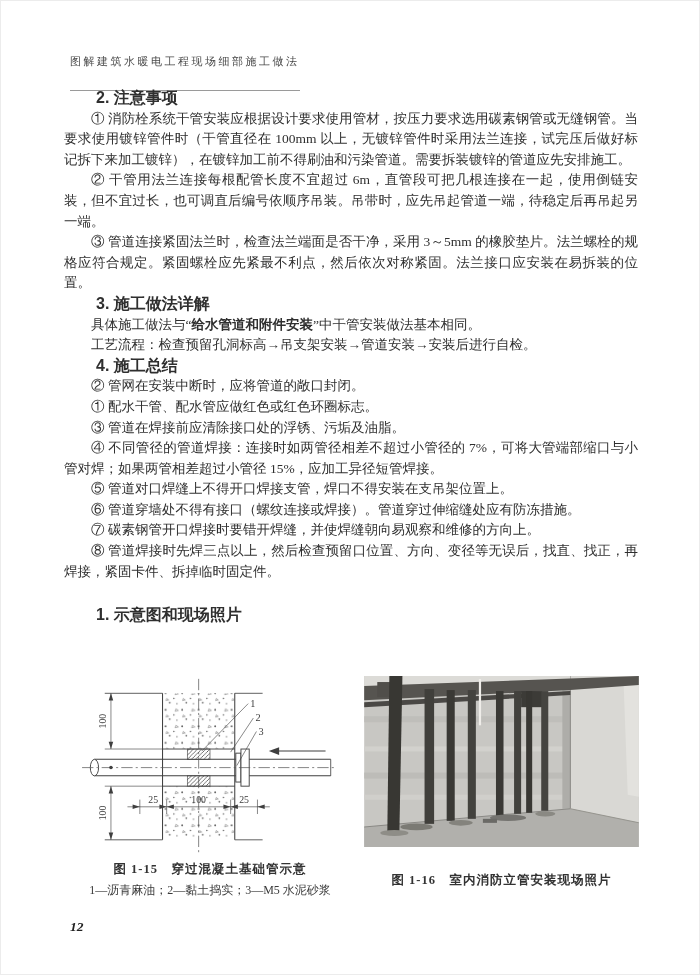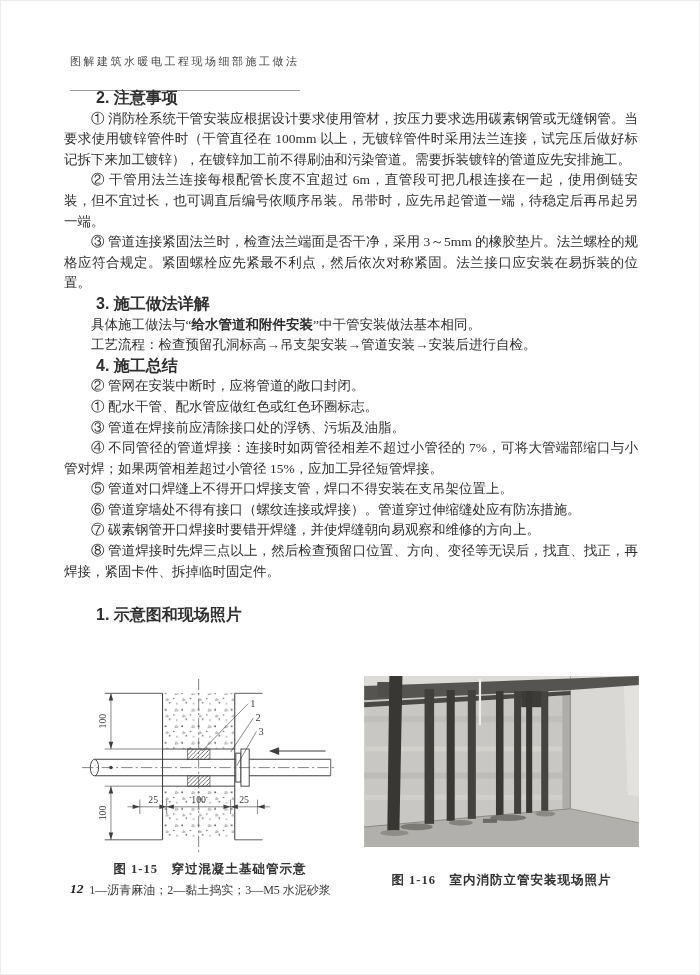--- a/index.html
+++ b/index.html
@@ -32,21 +32,21 @@
   .fig15 { width:292px; }
   .fig16 { width:281px; }
   .fig16 svg { margin-top:4px; }
   .caption {
     font-size:12.5px; font-weight:bold; color:#333; margin-top:4px;
     letter-spacing:1px; white-space:nowrap;
   }
   .fig16 .caption { margin-top:25px; }
   .legend { font-size:12px; color:#3a3a3a; margin-top:4px; white-space:nowrap; }
   .page-number {
-    position:absolute; top:881px; left:70px;
+    position:absolute; top:919px; left:70px;
     font-size:13.5px; font-weight:bold; font-style:italic; color:#222;text-align:center;
   }
   svg text { font-family:"Liberation Serif", serif; fill:#3b3b3b; }
 </style>
 </head>
 <body>
 
 <div class="page">
 
   <div class="running-header">图解建筑水暖电工程现场细部施工做法</div>

